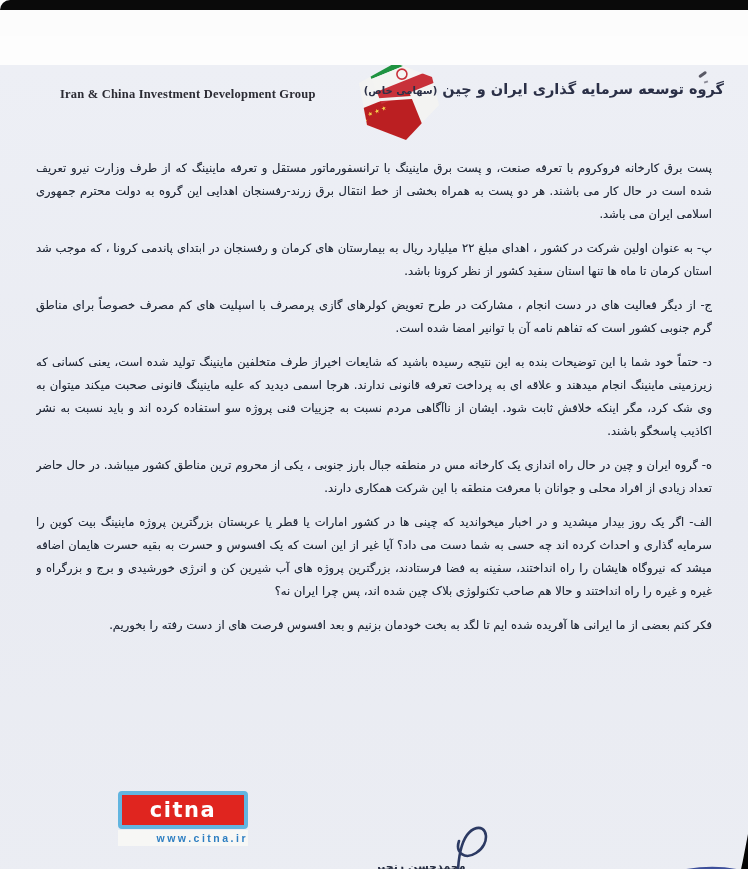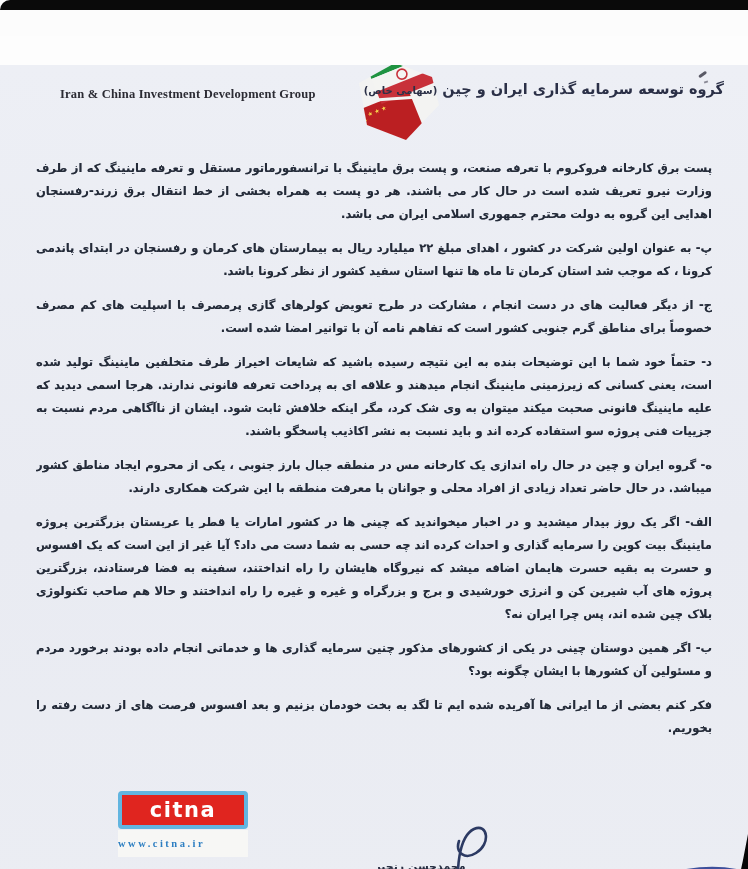--- a/index.html
+++ b/index.html
@@ -17,35 +17,35 @@
   .en-title{position:absolute;left:60px;top:22px;font-family:"Liberation Serif","DejaVu Serif",serif;font-weight:bold;font-size:12.5px;color:#2b2b33;letter-spacing:.2px;}
   .fa-title{position:absolute;right:24px;top:16px;font-size:14.5px;font-weight:bold;color:#2b3047;direction:rtl;}
   .fa-title .subtle{font-size:10px;}
   .tick{position:absolute;left:698px;top:8px;width:9px;height:2.5px;background:#5a5a66;transform:rotate(-35deg);border-radius:2px;}
   .tick2{position:absolute;left:704px;top:16px;width:4px;height:2px;background:#8a8a96;transform:rotate(-20deg);}
 
   .logo{position:absolute;left:352px;top:-4px;width:90px;height:82px;}
 
   
   .letter-body{position:absolute;left:36px;right:36px;top:92px;max-height:660px;overflow:hidden;direction:rtl;}
-  .letter-body p{margin:0 0 11px 0;font-size:11.5px;line-height:23px;font-weight:700;color:#242b38;text-align:justify;text-shadow:0 0 .5px rgba(35,45,70,.45);}
+  .letter-body p{margin:0 0 11px 0;font-size:11.5px;line-height:23px;font-weight:400;color:#242b38;text-align:justify;text-shadow:0 0 .5px rgba(35,45,70,.45);}
 
   
   .closing{position:absolute;left:378px;top:764px;width:96px;text-align:center;font-size:13px;font-weight:bold;color:#272e42;direction:rtl;}
   .signer{position:absolute;left:368px;top:795px;width:104px;text-align:center;font-size:11px;font-weight:bold;color:#272e42;direction:rtl;}
   .sign-svg{position:absolute;left:420px;top:757px;}
 
   
   .stamp-svg{position:absolute;left:560px;top:770px;}
 
   
   .citna-badge{position:absolute;left:118px;top:726px;width:130px;}
   .citna-box{box-sizing:border-box;height:38px;background:#e0251f;border:4px solid #62b5e0;border-radius:4px;display:flex;align-items:center;justify-content:center;}
   .citna-text{color:#ffffff;font-weight:bold;font-size:21px;letter-spacing:1.5px;font-family:"DejaVu Sans",sans-serif;transform:scaleY(1.05);}
-  .citna-url{margin-top:1px;background:#f7f7f5;color:#2e7fc2;font-size:10.5px;font-weight:bold;letter-spacing:2.5px;text-align:left;padding:8px 0;font-family:Liberation Serif, serif;}
+  .citna-url{margin-top:1px;background:#f7f7f5;color:#2e7fc2;font-size:10.5px;font-weight:bold;letter-spacing:2.5px;text-align:right;padding:2px 0;font-family:Liberation Sans, sans-serif;}
 
   
   .citna-corner{position:absolute;left:0;top:811px;width:64px;height:26px;background:#e0251f;border:2px solid #fff;border-left:none;border-radius:3px;display:flex;align-items:center;justify-content:center;color:#fff;font-weight:bold;font-size:15px;letter-spacing:1px;}
 
   
   .corner-mark{position:absolute;right:0;top:769px;width:13px;height:64px;background:#050505;clip-path:polygon(100% 0,100% 100%,0 100%,60% 42%);}
 </style>
 </head>
 <body>
 
@@ -88,23 +88,22 @@
       <span class="subtle">(سهامی خاص)</span>
     </div>
     <div class="tick"></div>
     <div class="tick2"></div>
 
     <div class="letter-body" dir="rtl" lang="fa">
       <p>پست برق کارخانه فروکروم با تعرفه صنعت، و پست برق ماینینگ با ترانسفورماتور مستقل و تعرفه ماینینگ که از طرف وزارت نیرو تعریف شده است در حال کار می باشند. هر دو پست به همراه بخشی از خط انتقال برق زرند-رفسنجان اهدایی این گروه به دولت محترم جمهوری اسلامی ایران می باشد.</p>
       <p>پ- به عنوان اولین شرکت در کشور ، اهدای مبلغ ۲۲ میلیارد ریال به بیمارستان های کرمان و رفسنجان در ابتدای پاندمی کرونا ، که موجب شد استان کرمان تا ماه ها تنها استان سفید کشور از نظر کرونا باشد.</p>
       <p>ج- از دیگر فعالیت های در دست انجام ، مشارکت در طرح تعویض کولرهای گازی پرمصرف با اسپلیت های کم مصرف خصوصاً برای مناطق گرم جنوبی کشور است که تفاهم نامه آن با توانیر امضا شده است.</p>
       <p>د- حتماً خود شما با این توضیحات بنده به این نتیجه رسیده باشید که شایعات اخیراز طرف متخلفین ماینینگ تولید شده است، یعنی کسانی که زیرزمینی ماینینگ انجام میدهند و علاقه ای به پرداخت تعرفه قانونی ندارند. هرجا اسمی دیدید که علیه ماینینگ قانونی صحبت میکند میتوان به وی شک کرد، مگر اینکه خلافش ثابت شود. ایشان از ناآگاهی مردم نسبت به جزییات فنی پروژه سو استفاده کرده اند و باید نسبت به نشر اکاذیب پاسخگو باشند.</p>
-      <p>ه- گروه ایران و چین در حال راه اندازی یک کارخانه مس در منطقه جبال بارز جنوبی ، یکی از محروم ایجاد مناطق کشور میباشد. در حال حاضر تعداد زیادی از افراد محلی و جوانان با معرفت منطقه با این شرکت همکاری دارند.</p>
+      <p>ه- گروه ایران و چین در حال راه اندازی یک کارخانه مس در منطقه جبال بارز جنوبی ، یکی از محروم ترین مناطق کشور میباشد. در حال حاضر تعداد زیادی از افراد محلی و جوانان با معرفت منطقه با این شرکت همکاری دارند.</p>
       <p>الف- اگر یک روز بیدار میشدید و در اخبار میخواندید که چینی ها در کشور امارات یا قطر یا عربستان بزرگترین پروژه ماینینگ بیت کوین را سرمایه گذاری و احداث کرده اند چه حسی به شما دست می داد؟ آیا غیر از این است که یک افسوس و حسرت به بقیه حسرت هایمان اضافه میشد که نیروگاه هایشان را راه انداختند، سفینه به فضا فرستادند، بزرگترین پروژه های آب شیرین کن و انرژی خورشیدی و برج و بزرگراه و غیره و غیره را راه انداختند و حالا هم صاحب تکنولوژی بلاک چین شده اند، پس چرا ایران نه؟</p>
-      <p>ب- اگر همین دوستان چینی در یکی از کشورهای مذکور چنین سرمایه گذاری ها و خدماتی انجام داده بودند برخورد مردم و مسئولین آن کشورها با ایشان چگونه بود؟</p>
       <p>فکر کنم بعضی از ما ایرانی ها آفریده شده ایم تا لگد به بخت خودمان بزنیم و بعد افسوس فرصت های از دست رفته را بخوریم.</p>
     </div>
 
     <div class="signer" dir="rtl" lang="fa">محمدحسن رنجبر</div>
     <svg class="sign-svg" width="90" height="112" viewBox="0 0 90 112">
       <path d="M40,78 C35,48 39,14 54,7 C68,1 71,22 56,31 C45,38 35,31 39,19" fill="none" stroke="#2c3a63" stroke-width="2.6" stroke-linecap="round"></path>
       <path d="M40,78 C41,92 42,103 41,112" fill="none" stroke="#2c3a63" stroke-width="2.6" stroke-linecap="round"></path>
     </svg>
 
     <svg class="stamp-svg" width="240" height="120" viewBox="0 0 240 120">

